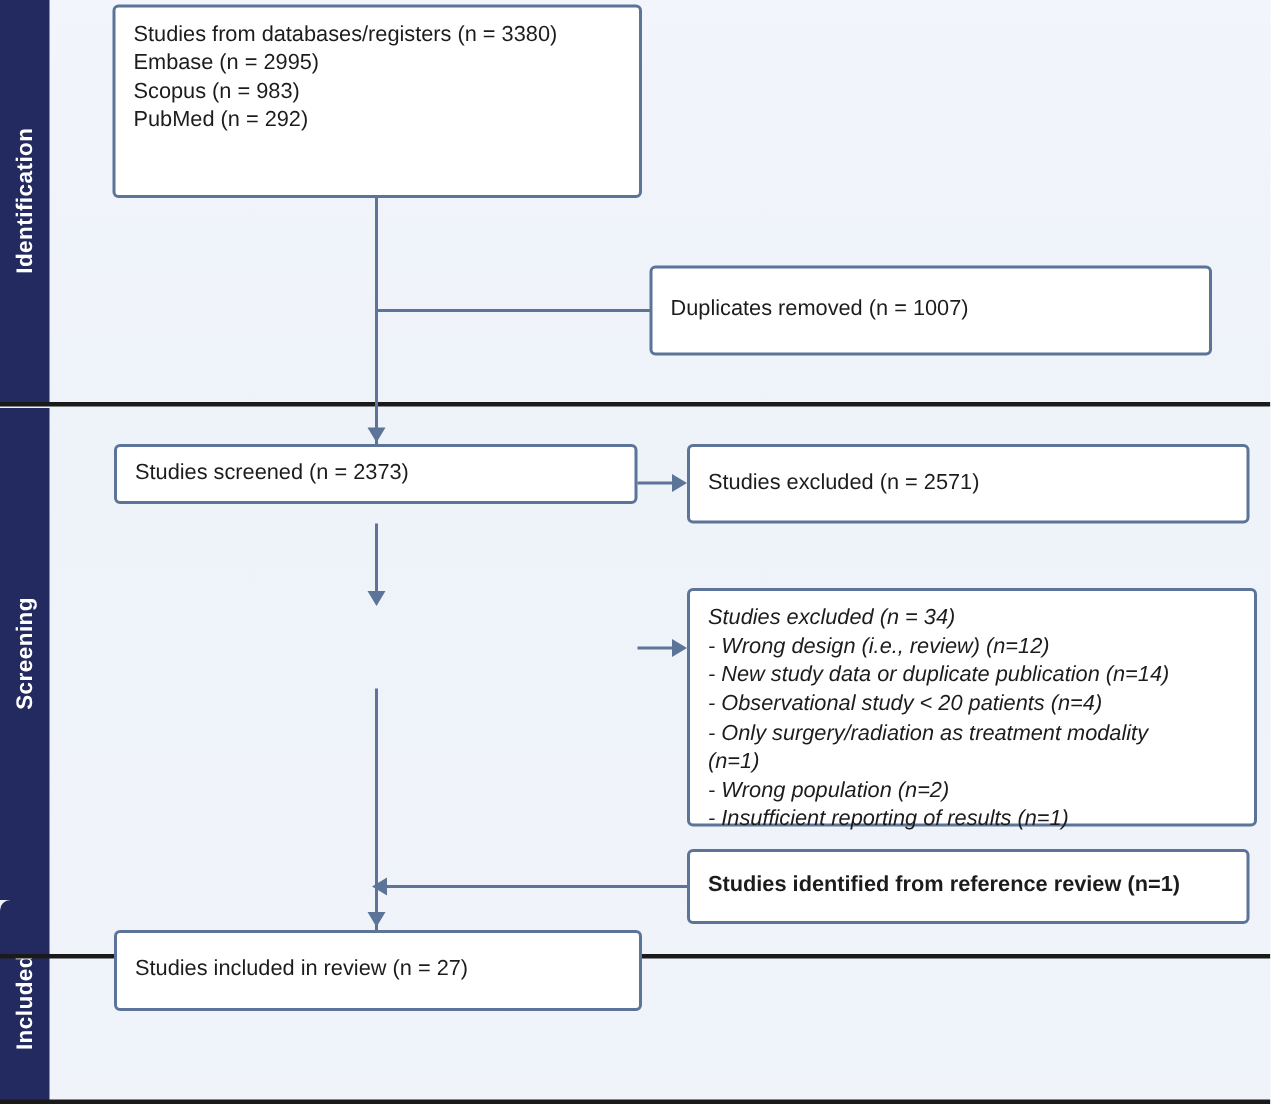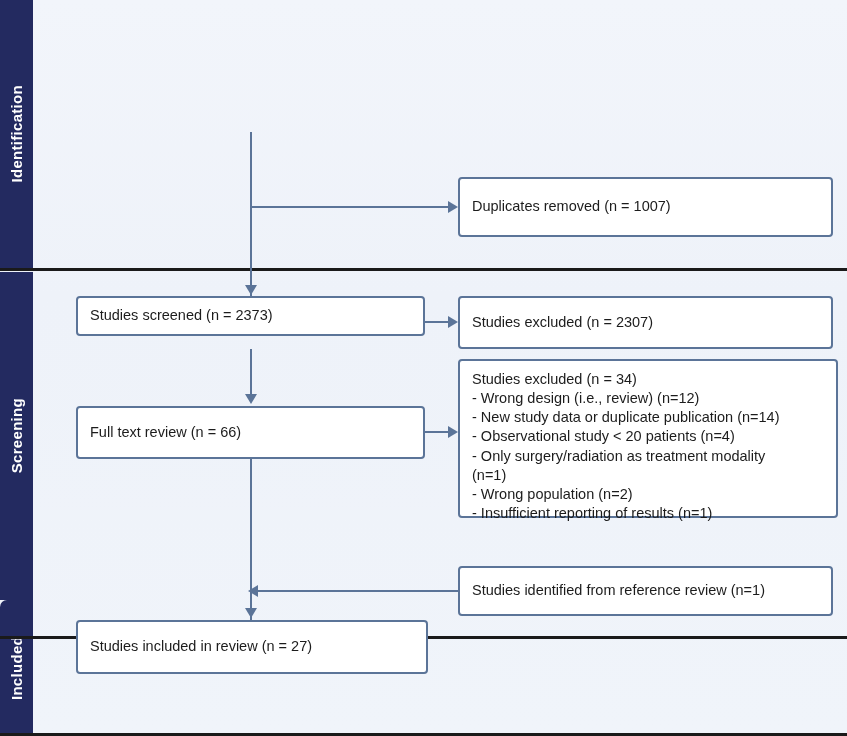--- a/index.html
+++ b/index.html
@@ -90,26 +90,26 @@
     font-size: 14.5px;
     color: #1c1c1c;
     line-height: 1.32;
     white-space: pre-line;
   }
   .flow-box.top-align {
     align-items: flex-start;
     padding-top: 9px;
   }
   #box-sources      { left: 75px;  top: 3px;   width: 353px; height: 129px; }
-  #box-duplicates   { left: 458px; top: 177px; width: 375px; height: 60px; }
+  #box-duplicates   { left: 433px; top: 177px; width: 375px; height: 60px; }
   #box-screened     { left: 76px;  top: 296px; width: 349px; height: 40px; }
   #box-excluded-1   { left: 458px; top: 296px; width: 375px; height: 53px; }
   #box-fulltext     { left: 76px;  top: 406px; width: 349px; height: 53px; }
-  #box-excluded-2   { left: 458px; top: 359px; width: 380px; height: 159px; }
-  #box-reference    { left: 458px; top: 566px; width: 375px; height: 50px; }
+  #box-excluded-2   { left: 458px; top: 392px; width: 380px; height: 159px; font-style: italic; }
+  #box-reference    { left: 458px; top: 566px; width: 375px; height: 50px; font-weight: bold; }
   #box-included     { left: 76px;  top: 620px; width: 352px; height: 54px; }
   
   .conn {
     position: absolute;
     background: #5b7498;
   }
   .conn-v { width: 2px; }
   .conn-h { height: 2px; }
   .arrow {
     position: absolute;
@@ -186,36 +186,39 @@
 
   <div class="conn conn-h" id="branch-excluded-2"></div>
   <div class="arrow arrow-right" id="arrow-excluded-2"></div>
 
   <div class="conn conn-v" id="trunk-lower"></div>
   <div class="conn conn-h" id="branch-reference"></div>
   <div class="arrow arrow-left" id="arrow-reference"></div>
   <div class="conn conn-v" id="trunk-bottom"></div>
   <div class="arrow arrow-down" id="arrow-trunk-included"></div>
 
+  <div class="flow-box top-align" id="box-sources">
+    <span class="box-text">Studies from databases/registers (n = 3380)
+Embase (n = 2995)
+Scopus (n = 983)
+PubMed (n = 292)</span>
+  </div>
 
   <div class="flow-box" id="box-duplicates">
     <span class="box-text">Duplicates removed (n = 1007)</span>
   </div>
 
   <div class="flow-box" id="box-screened">
     <span class="box-text">Studies screened (n = 2373)</span>
   </div>
 
   <div class="flow-box" id="box-excluded-1">
-    <span class="box-text">Studies excluded (n = 2307)</span>
-  </div>
-
-  <div class="flow-box" id="box-fulltext">
-    <span class="box-text">Full text review (n = 66)</span>
-  </div>
+    <span class="box-text">Studies excluded (n = 2571)</span>
+  </div>
+
 
   <div class="flow-box top-align" id="box-excluded-2">
     <span class="box-text">Studies excluded (n = 34)
 - Wrong design (i.e., review) (n=12)
 - New study data or duplicate publication (n=14)
 - Observational study &lt; 20 patients (n=4)
 - Only surgery/radiation as treatment modality
   (n=1)
 - Wrong population (n=2)
 - Insufficient reporting of results (n=1)</span>

